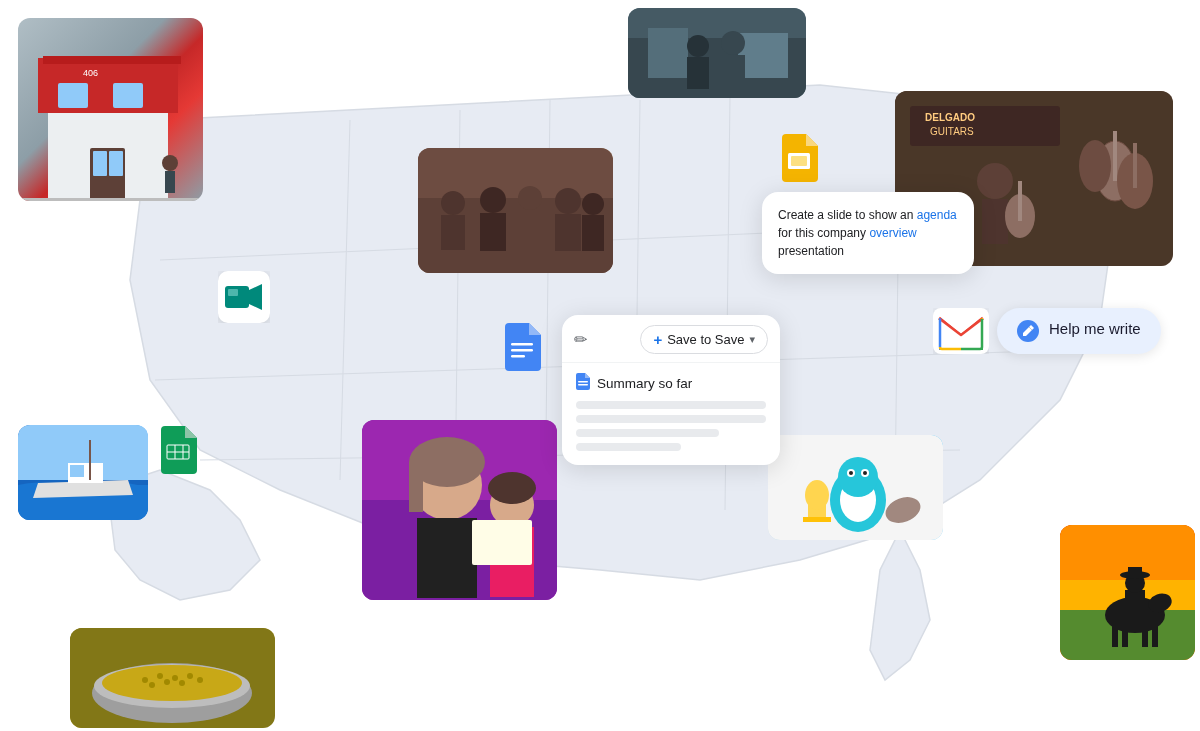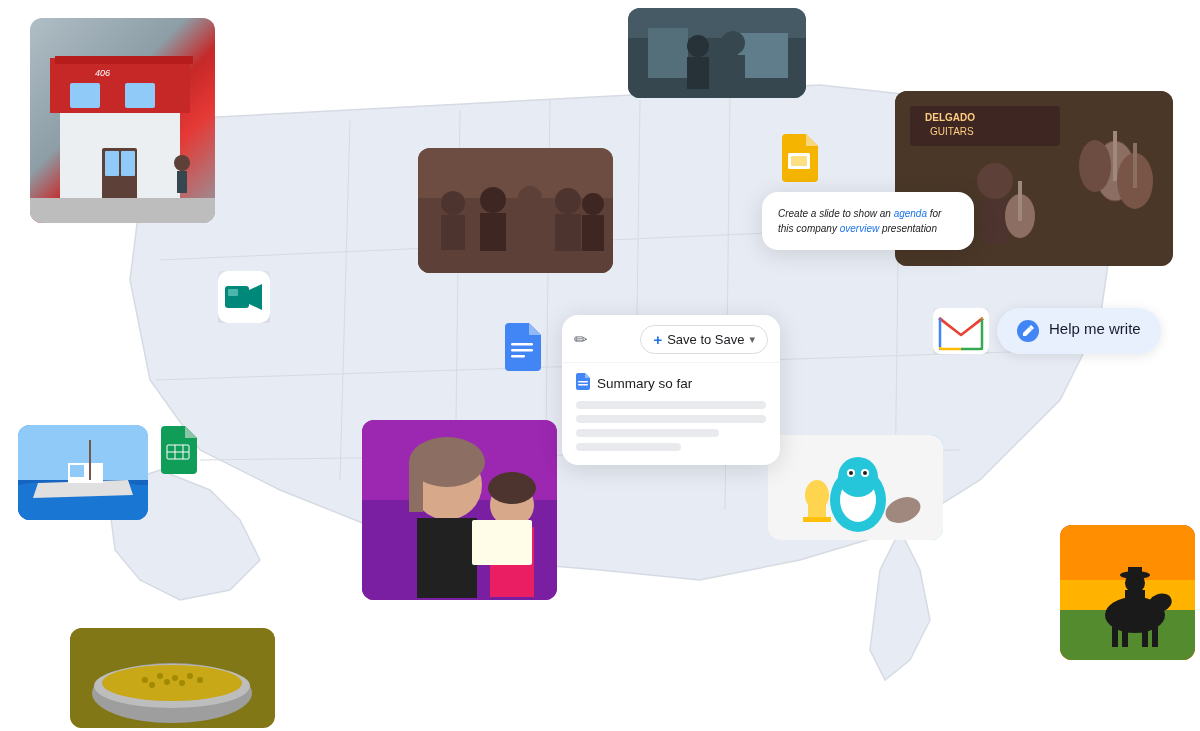--- a/index.html
+++ b/index.html
@@ -15,22 +15,22 @@
     
     .photo {
       position: absolute;
       border-radius: 12px;
       overflow: hidden;
       z-index: 2;
     }
 
     
     .photo-storefront {
-      left: 30px; top: 18px;
-      width: 185px; height: 205px; font-style: italic;
+      left: 18px; top: 18px;
+      width: 185px; height: 183px;
     }
 
     
     .photo-workshop {
       left: 418px; top: 148px;
       width: 195px; height: 125px;
     }
 
     
     .photo-warehouse {
@@ -122,24 +122,23 @@
       z-index: 5;
     }
 
     
     .card-slides-prompt {
       left: 762px; top: 192px;
       width: 212px;
       padding: 14px 16px;
     }
     .card-slides-prompt .prompt-text {
-      font-size: 10px;
+      font-size: 12px;
       color: #202124;
       line-height: 1.5;
-      font-style: italic;
     }
     .card-slides-prompt .link-blue {
       color: #1a73e8;
       text-decoration: none;
     }
 
     
     .card-summary {
       left: 562px; top: 315px;
       width: 218px;

